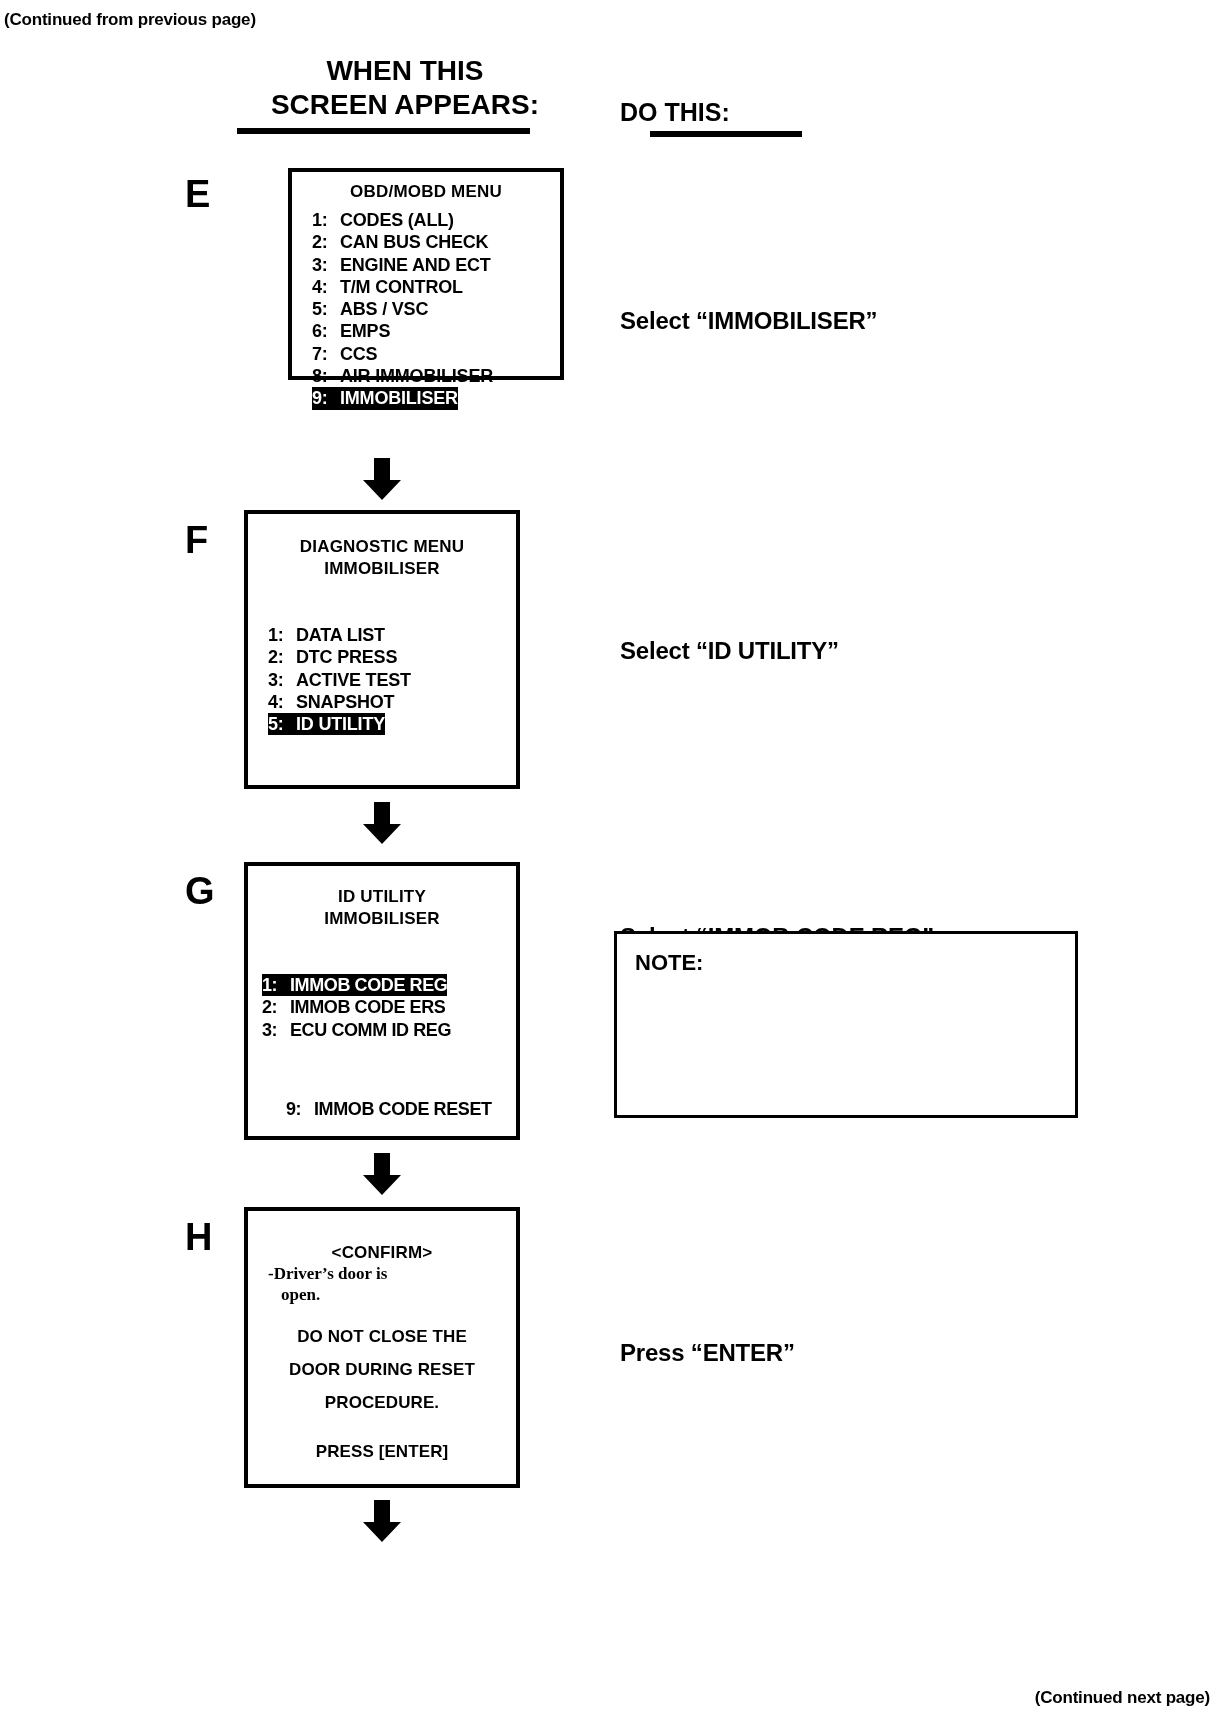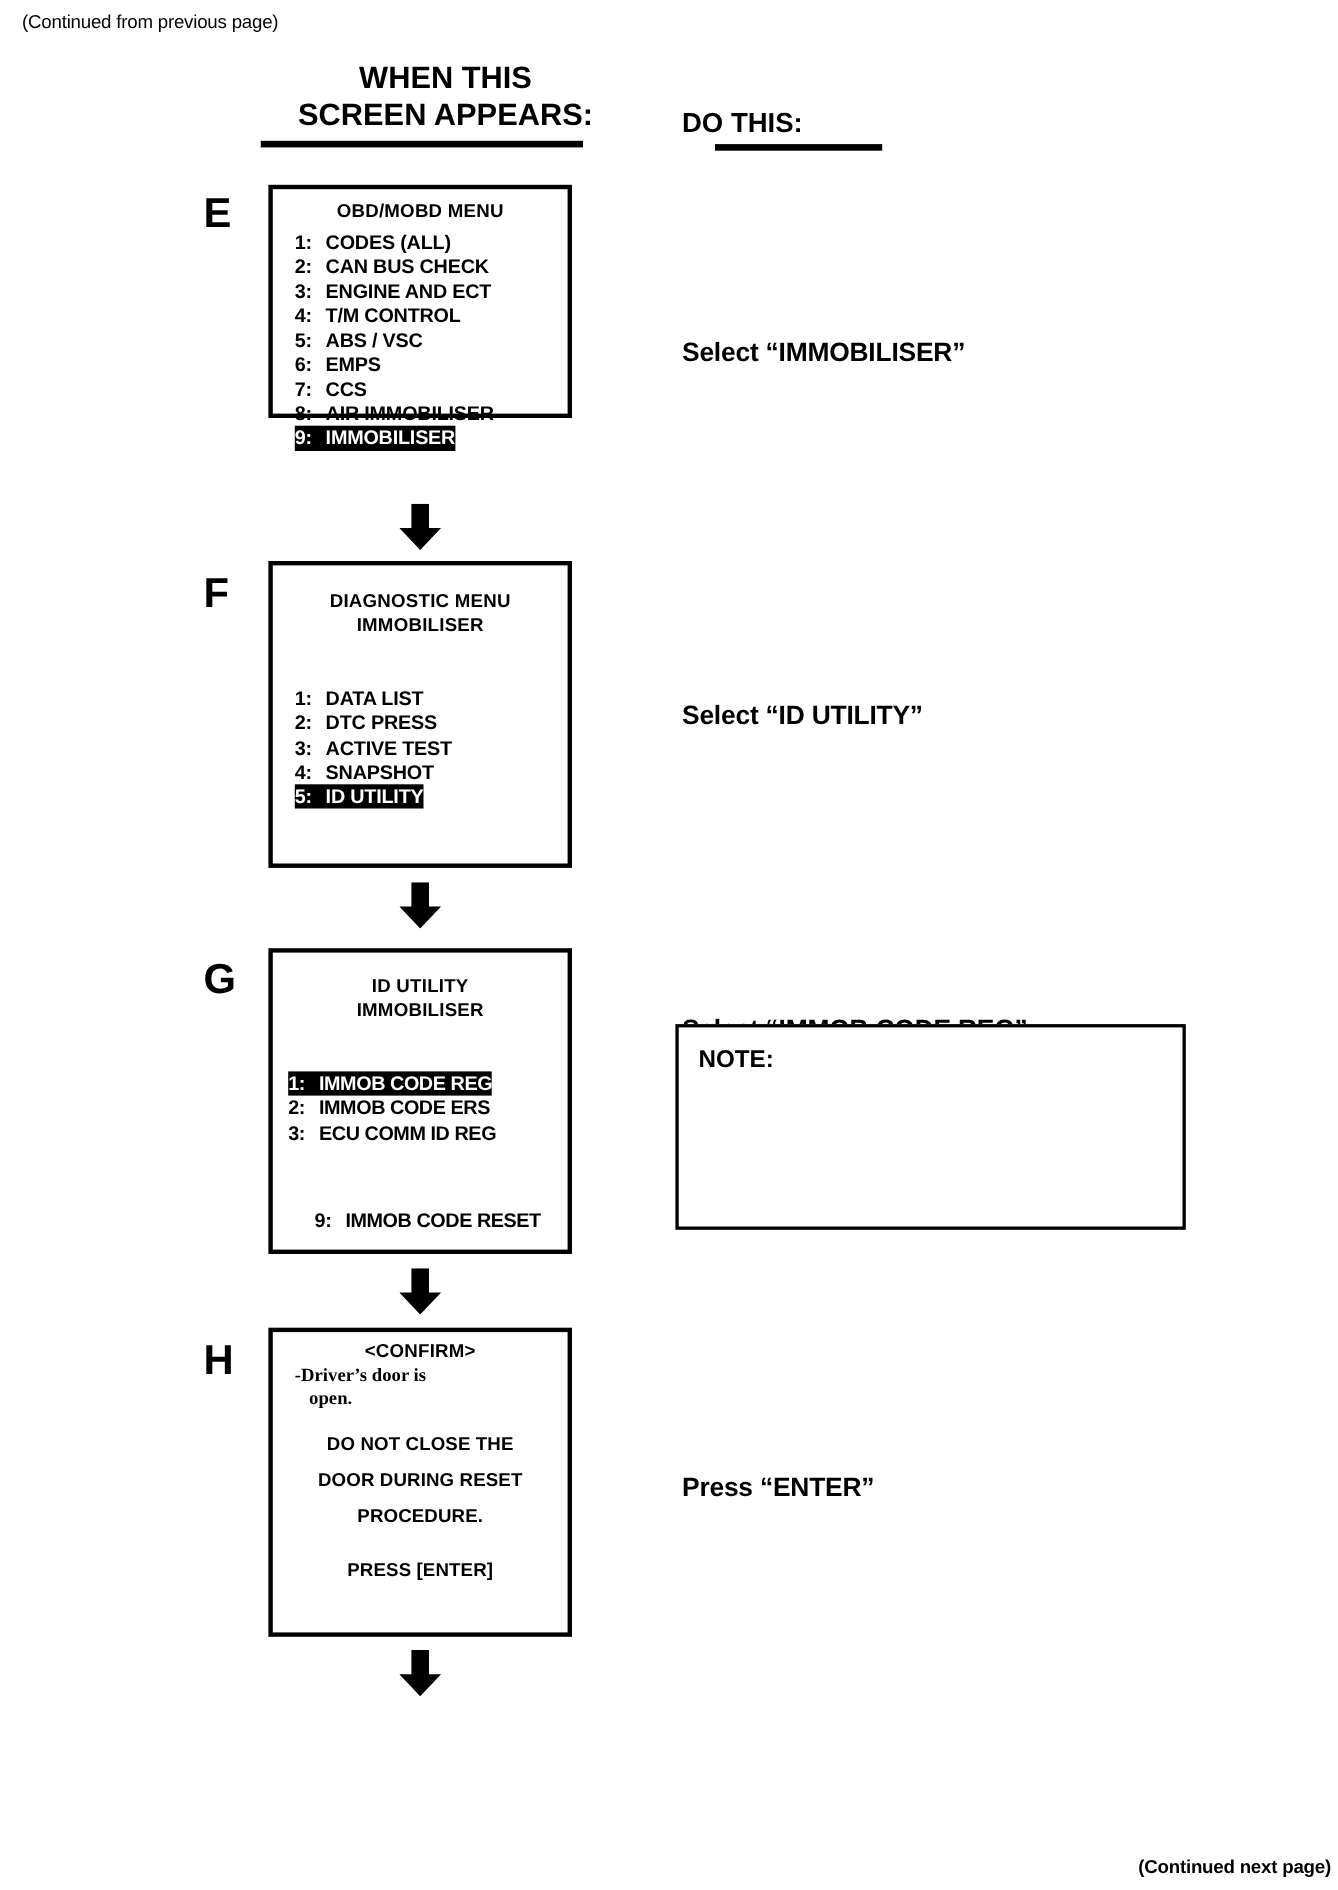--- a/index.html
+++ b/index.html
@@ -20,24 +20,24 @@
   
   .abs { position: absolute; }
   .underline-rule {
     position: absolute;
     background: #000;
     height: 6px;
   }
 
   
   #continued-top {
-    left: 20px;
+    left: 4px;
     top: 10px;
     font-size: 17px;
-    font-weight: normal;
+    font-weight: bold;
     letter-spacing: -0.2px;
   }
   #continued-bottom {
     right: 6px;
     top: 1688px;
     font-size: 17px;
     font-weight: bold;
     letter-spacing: -0.2px;
   }
 
@@ -102,21 +102,21 @@
     color: #fff;
   }
   .menu-num {
     display: inline-block;
     width: 28px;
     flex: none;
   }
   .menu-label { flex: none; }
 
   
-  #screen-e { top: 168px; height: 212px; }
+  #screen-e { top: 168px; height: 212px; margin-left: 44px; }
   #screen-e .screen-title { padding-top: 9px; }
   #screen-e .menu-list { padding-left: 20px; }
 
   #screen-f { top: 510px; height: 279px; }
   #screen-f .screen-title { padding-top: 22px; }
   #screen-f .menu-list { padding-left: 20px; margin-top: 44px; }
 
   #screen-g { top: 862px; height: 278px; }
   #screen-g .screen-title { padding-top: 20px; }
   #screen-g .menu-list { padding-left: 14px; margin-top: 44px; }
@@ -129,21 +129,21 @@
     letter-spacing: -0.4px;
     display: flex;
     white-space: nowrap;
   }
 
   #screen-h { top: 1207px; height: 281px; }
   #screen-h .confirm-title {
     text-align: center;
     font-size: 17px;
     font-weight: bold;
-    padding-top: 8px;
+    padding-top: 32px;
     letter-spacing: 0.2px;
   }
   #screen-h .door-line {
     padding-left: 20px;
     font-size: 17px;
     font-weight: bold;
     line-height: 21px;
     font-family: Liberation Serif, serif;
   }
   #screen-h .door-line .indent { padding-left: 13px; display: block; }

